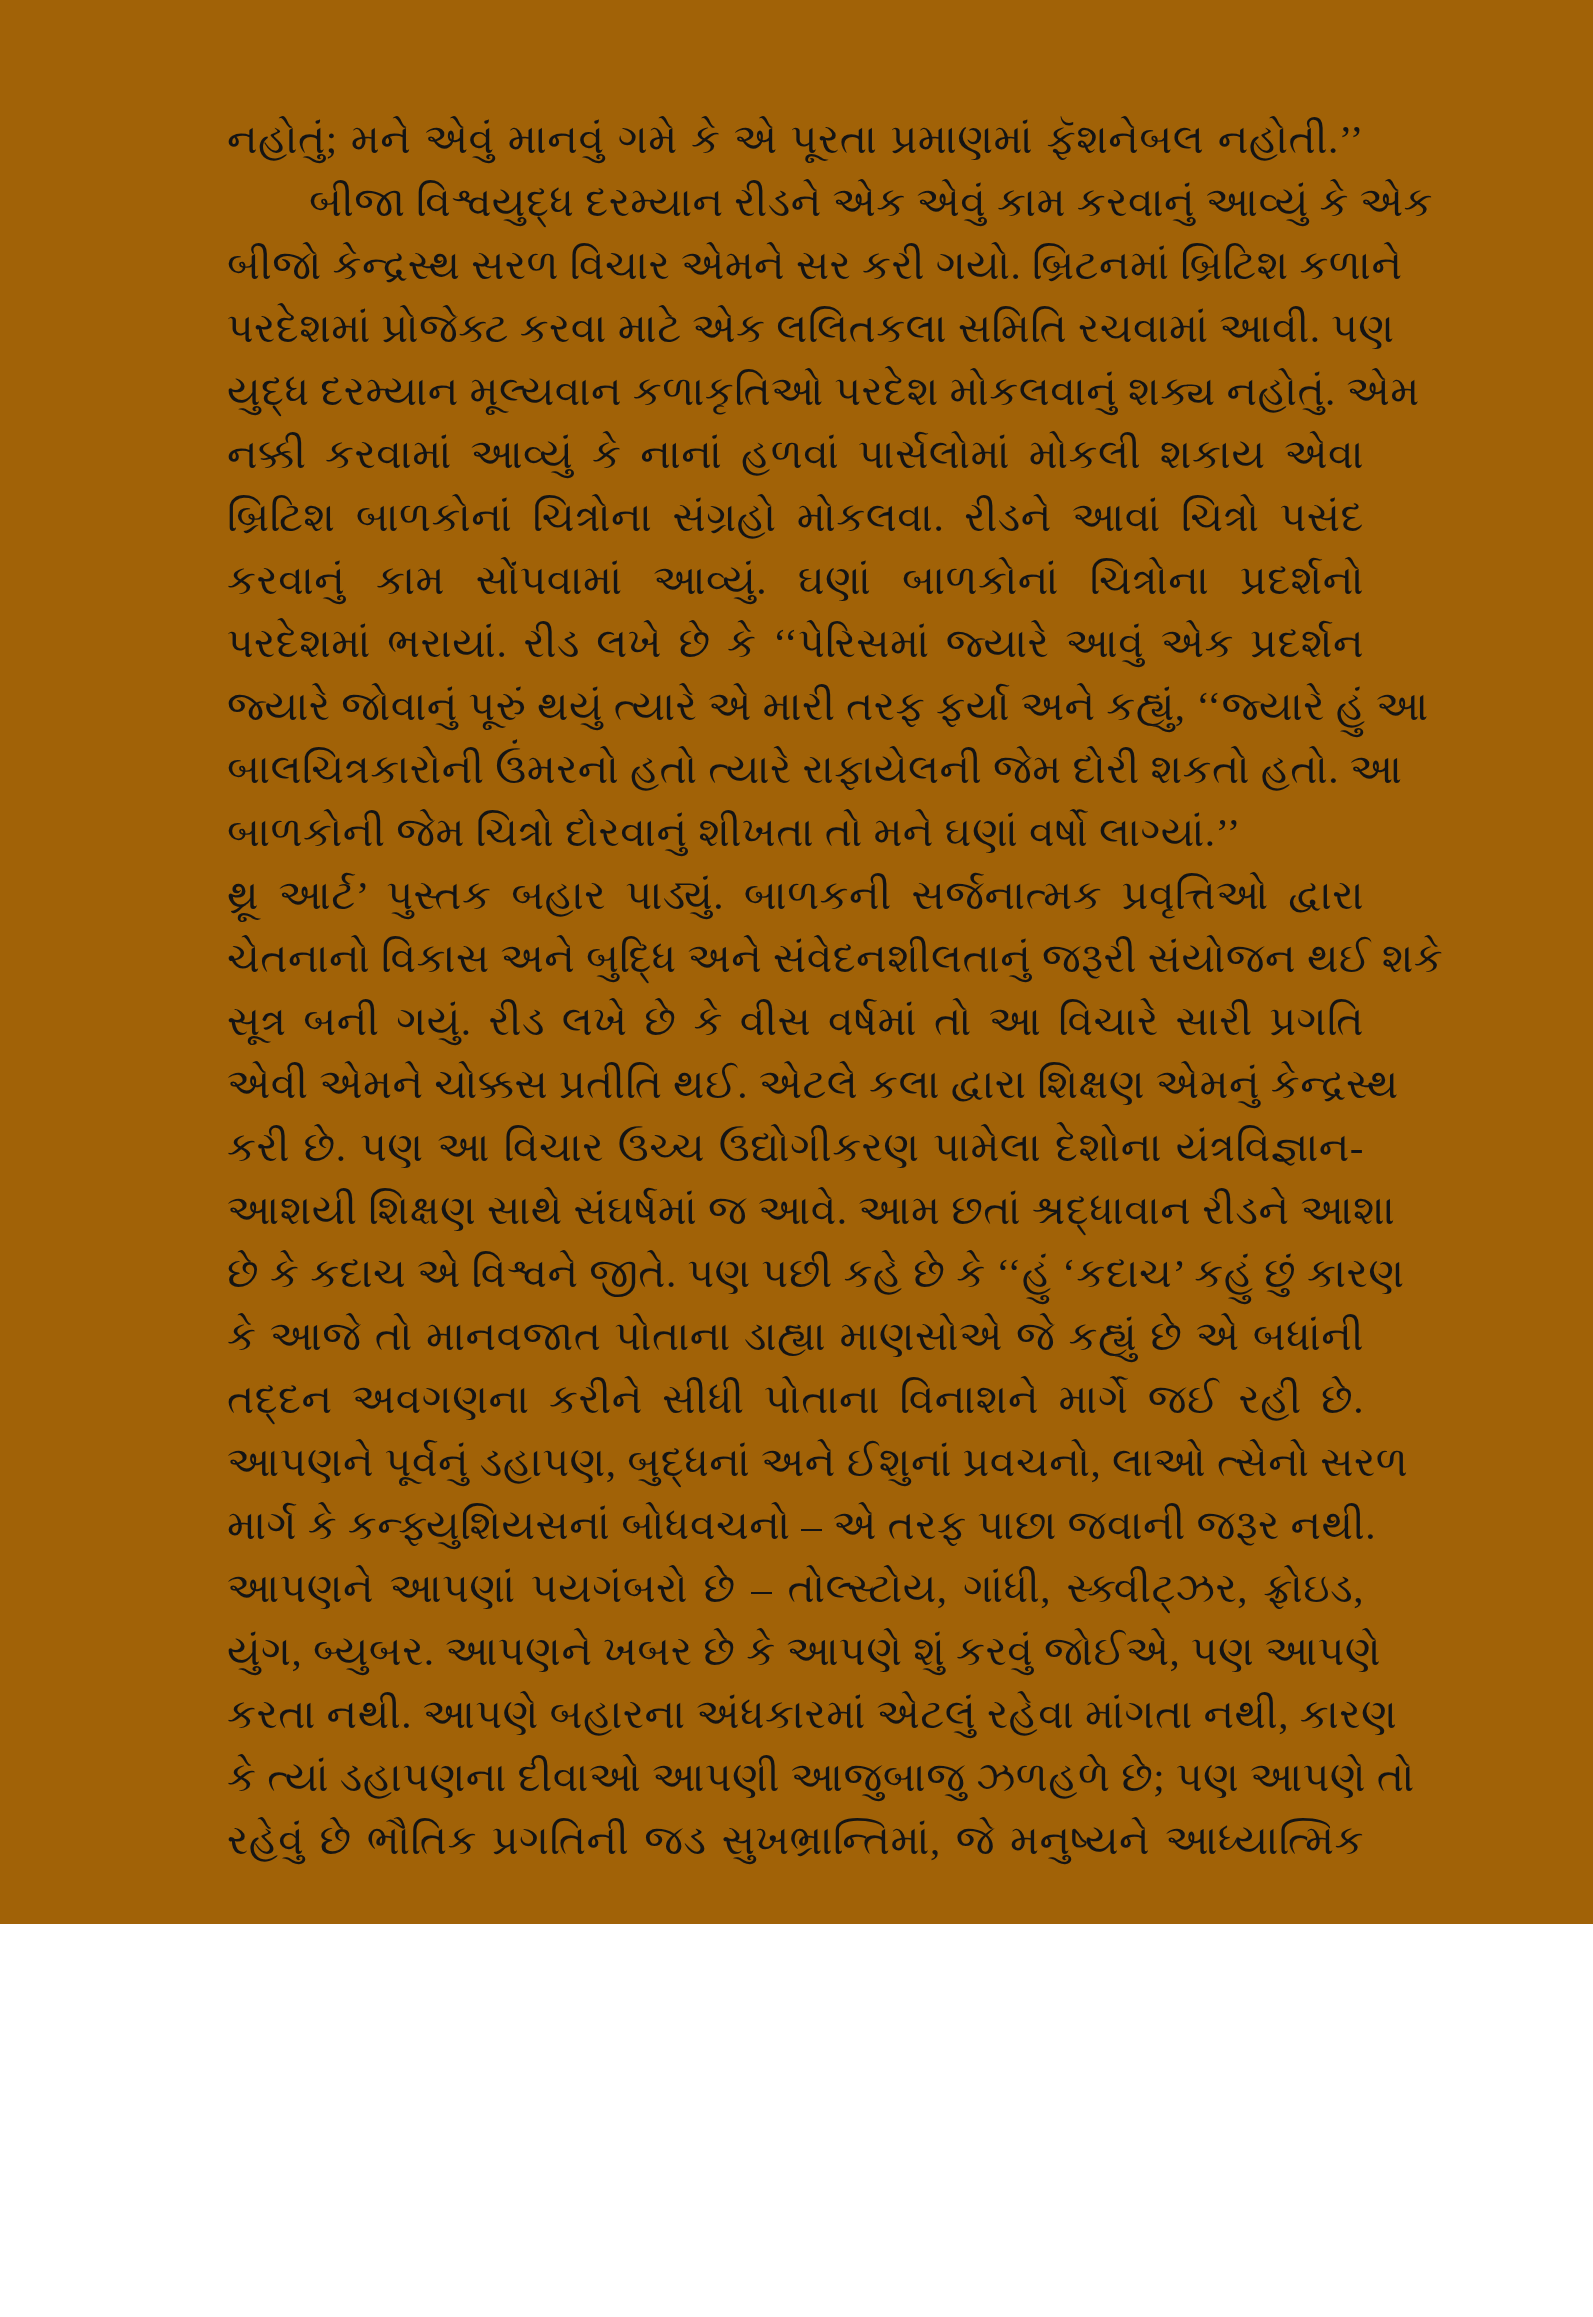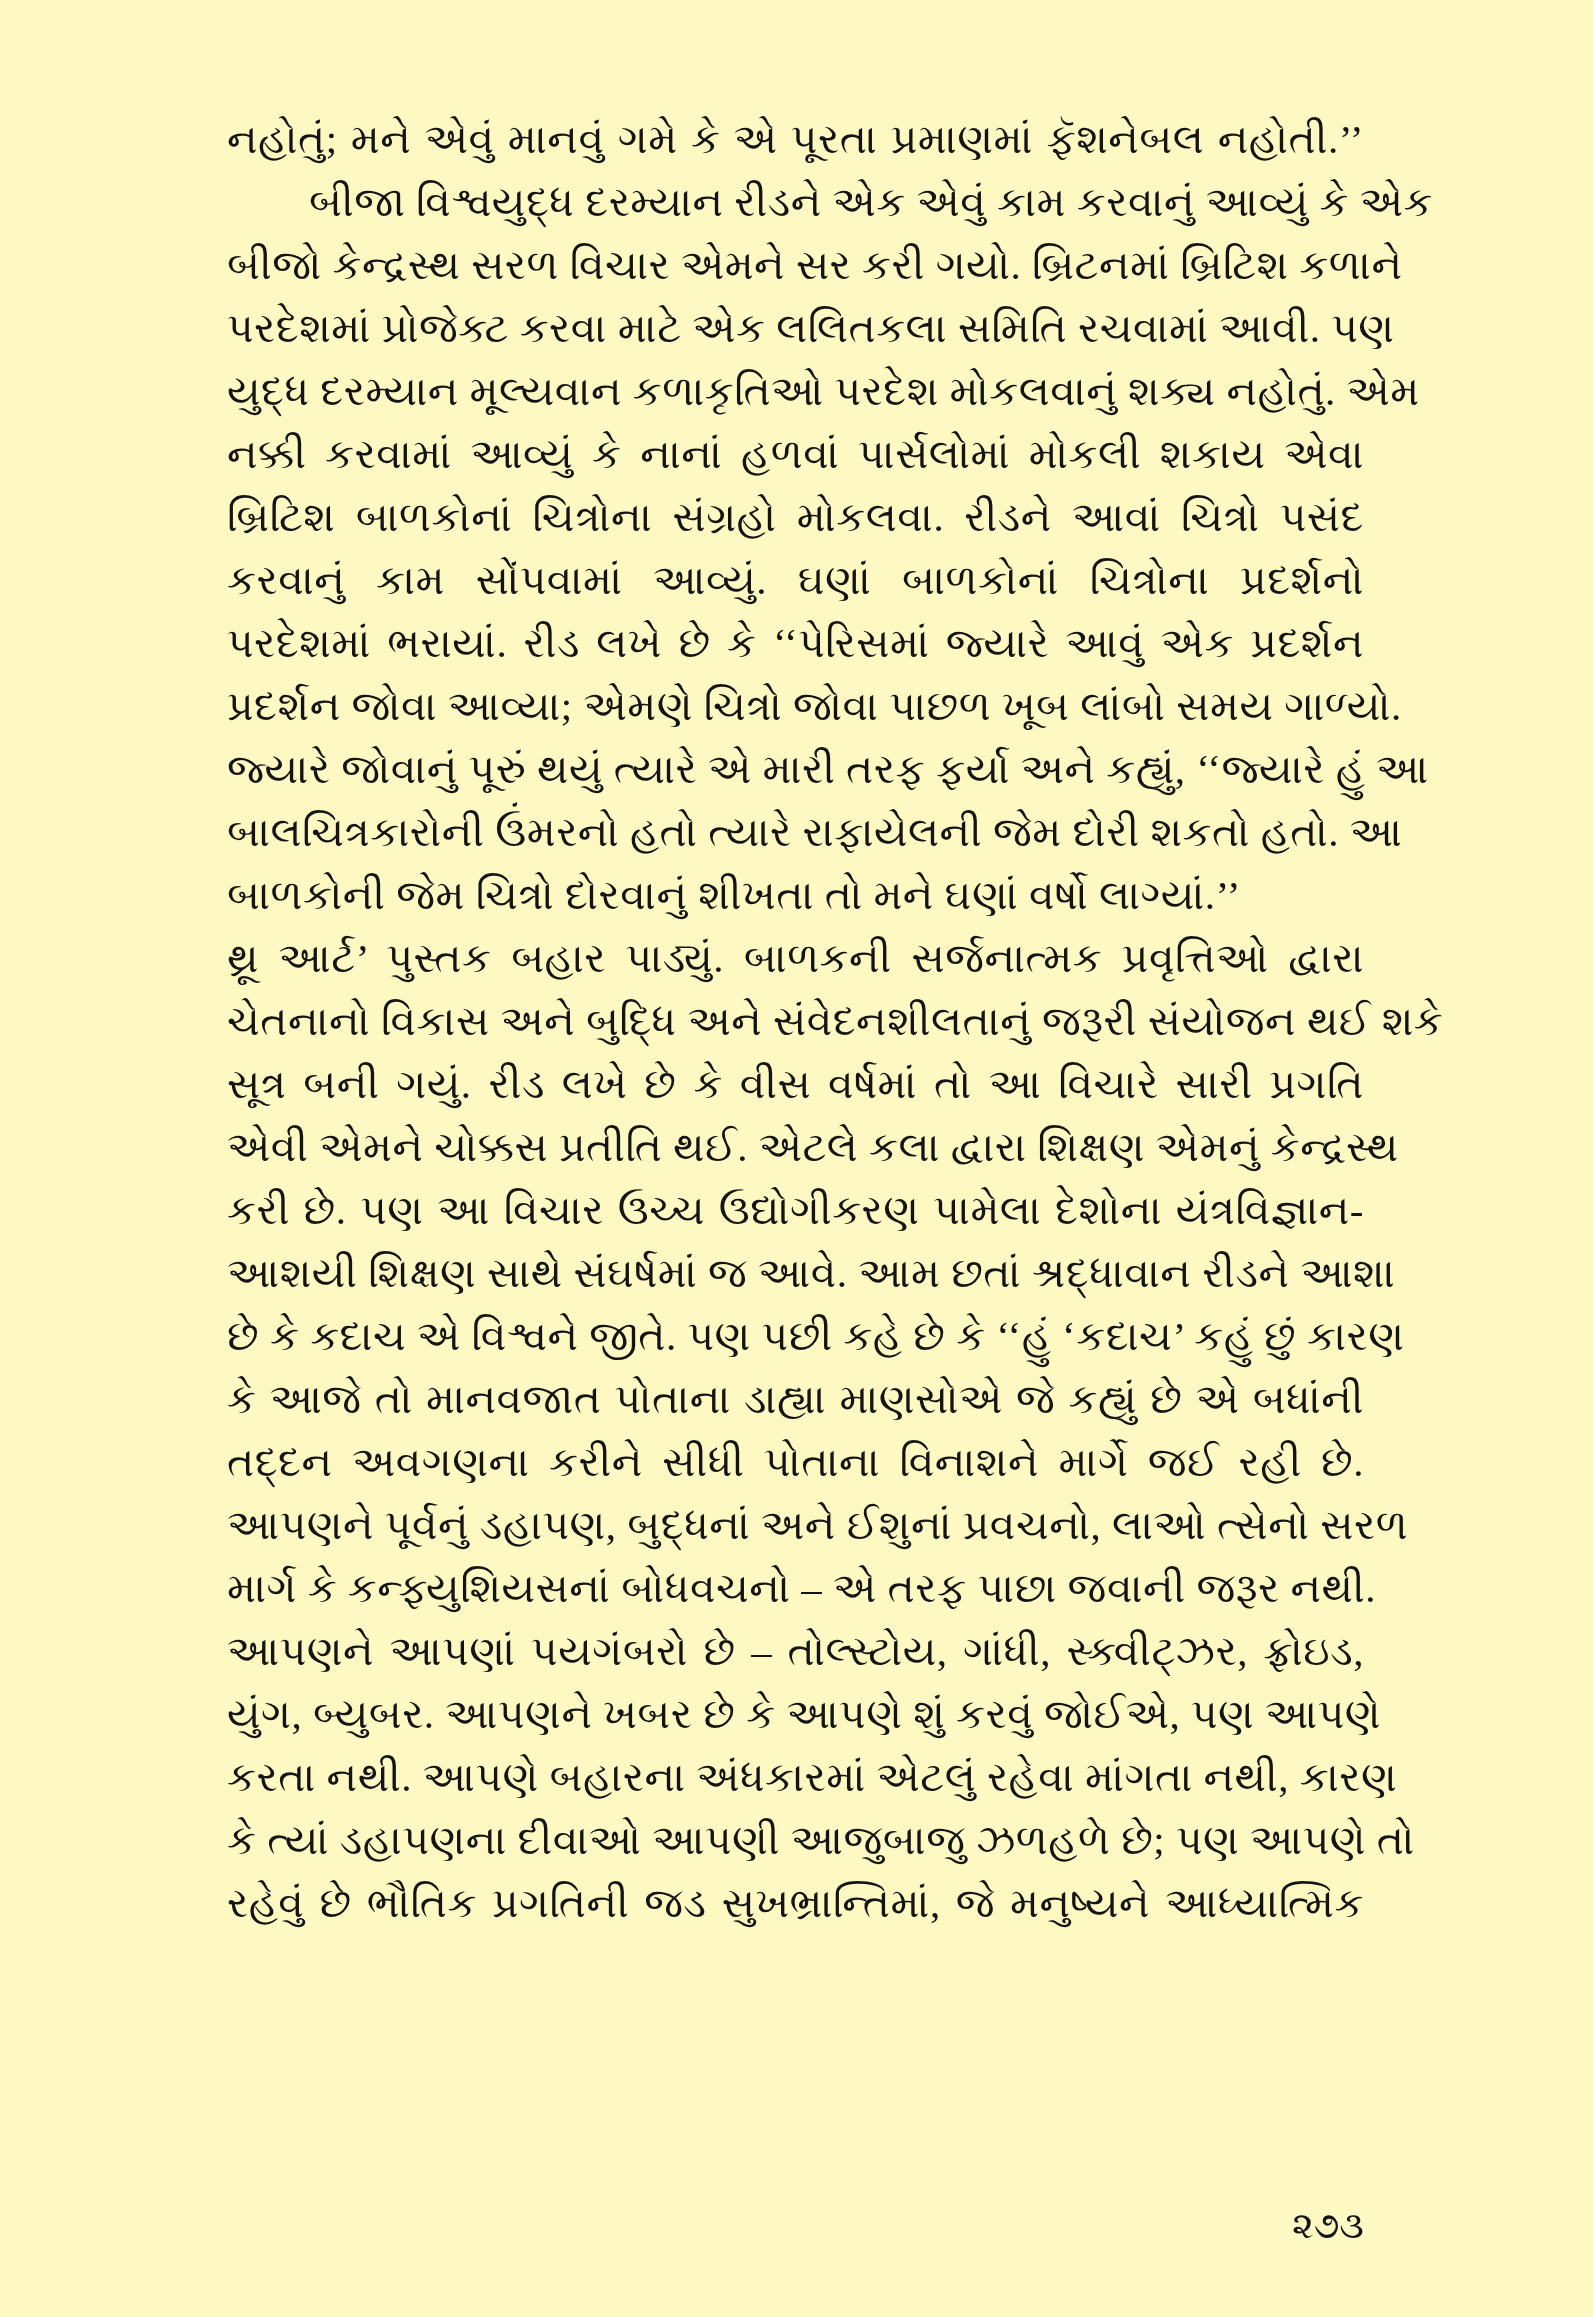--- a/index.html
+++ b/index.html
@@ -3,22 +3,22 @@
 <meta charset="utf-8">
 <style>
   html, body {
     margin: 0;
     padding: 0;
     background: #ffffff;
   }
   .page {
     position: relative;
     width: 1593px;
-    height: 2317px;
-    background: #fef9c3;
+    height: 1924px;
+    background: #a16207;
     color: #141414;
     font-family: "Liberation Serif", "DejaVu Serif", serif;
     overflow: hidden;
   }
   .text-block {
     position: absolute;
     left: 227px;
     top: 108px;
     width: 1137px;
   }
@@ -58,21 +58,20 @@
     <p class="line">નહોતું; મને એવું માનવું ગમે કે એ પૂરતા પ્રમાણમાં ફૅશનેબલ નહોતી.’’</p>
 
     <p class="line indent">બીજા વિશ્વયુદ્ધ દરમ્યાન રીડને એક એવું કામ કરવાનું આવ્યું કે એક</p>
     <p class="line">બીજો કેન્દ્રસ્થ સરળ વિચાર એમને સર કરી ગયો. બ્રિટનમાં બ્રિટિશ કળાને</p>
     <p class="line">પરદેશમાં પ્રોજેક્ટ કરવા માટે એક લલિતકલા સમિતિ રચવામાં આવી. પણ</p>
     <p class="line">યુદ્ધ દરમ્યાન મૂલ્યવાન કળાકૃતિઓ પરદેશ મોકલવાનું શક્ય નહોતું. એમ</p>
     <p class="line">નક્કી કરવામાં આવ્યું કે નાનાં હળવાં પાર્સલોમાં મોકલી શકાય એવા</p>
     <p class="line">બ્રિટિશ બાળકોનાં ચિત્રોના સંગ્રહો મોકલવા. રીડને આવાં ચિત્રો પસંદ</p>
     <p class="line">કરવાનું કામ સોંપવામાં આવ્યું. ઘણાં બાળકોનાં ચિત્રોના પ્રદર્શનો</p>
     <p class="line">પરદેશમાં ભરાયાં. રીડ લખે છે કે ‘‘પેરિસમાં જ્યારે આવું એક પ્રદર્શન</p>
-    <p class="line">પ્રદર્શન જોવા આવ્યા; એમણે ચિત્રો જોવા પાછળ ખૂબ લાંબો સમય ગાળ્યો.</p>
     <p class="line">જ્યારે જોવાનું પૂરું થયું ત્યારે એ મારી તરફ ફર્યા અને કહ્યું, ‘‘જ્યારે હું આ</p>
     <p class="line">બાલચિત્રકારોની ઉંમરનો હતો ત્યારે રાફાયેલની જેમ દોરી શકતો હતો. આ</p>
     <p class="line endline">બાળકોની જેમ ચિત્રો દોરવાનું શીખતા તો મને ઘણાં વર્ષો લાગ્યાં.’’</p>
 
     <p class="line">થ્રૂ આર્ટ’ પુસ્તક બહાર પાડ્યું. બાળકની સર્જનાત્મક પ્રવૃત્તિઓ દ્વારા</p>
     <p class="line">ચેતનાનો વિકાસ અને બુદ્ધિ અને સંવેદનશીલતાનું જરૂરી સંયોજન થઈ શકે</p>
     <p class="line">સૂત્ર બની ગયું. રીડ લખે છે કે વીસ વર્ષમાં તો આ વિચારે સારી પ્રગતિ</p>
     <p class="line">એવી એમને ચોક્કસ પ્રતીતિ થઈ. એટલે કલા દ્વારા શિક્ષણ એમનું કેન્દ્રસ્થ</p>
     <p class="line">કરી છે. પણ આ વિચાર ઉચ્ચ ઉદ્યોગીકરણ પામેલા દેશોના યંત્રવિજ્ઞાન-</p>
     <p class="line">આશયી શિક્ષણ સાથે સંઘર્ષમાં જ આવે. આમ છતાં શ્રદ્ધાવાન રીડને આશા</p>

